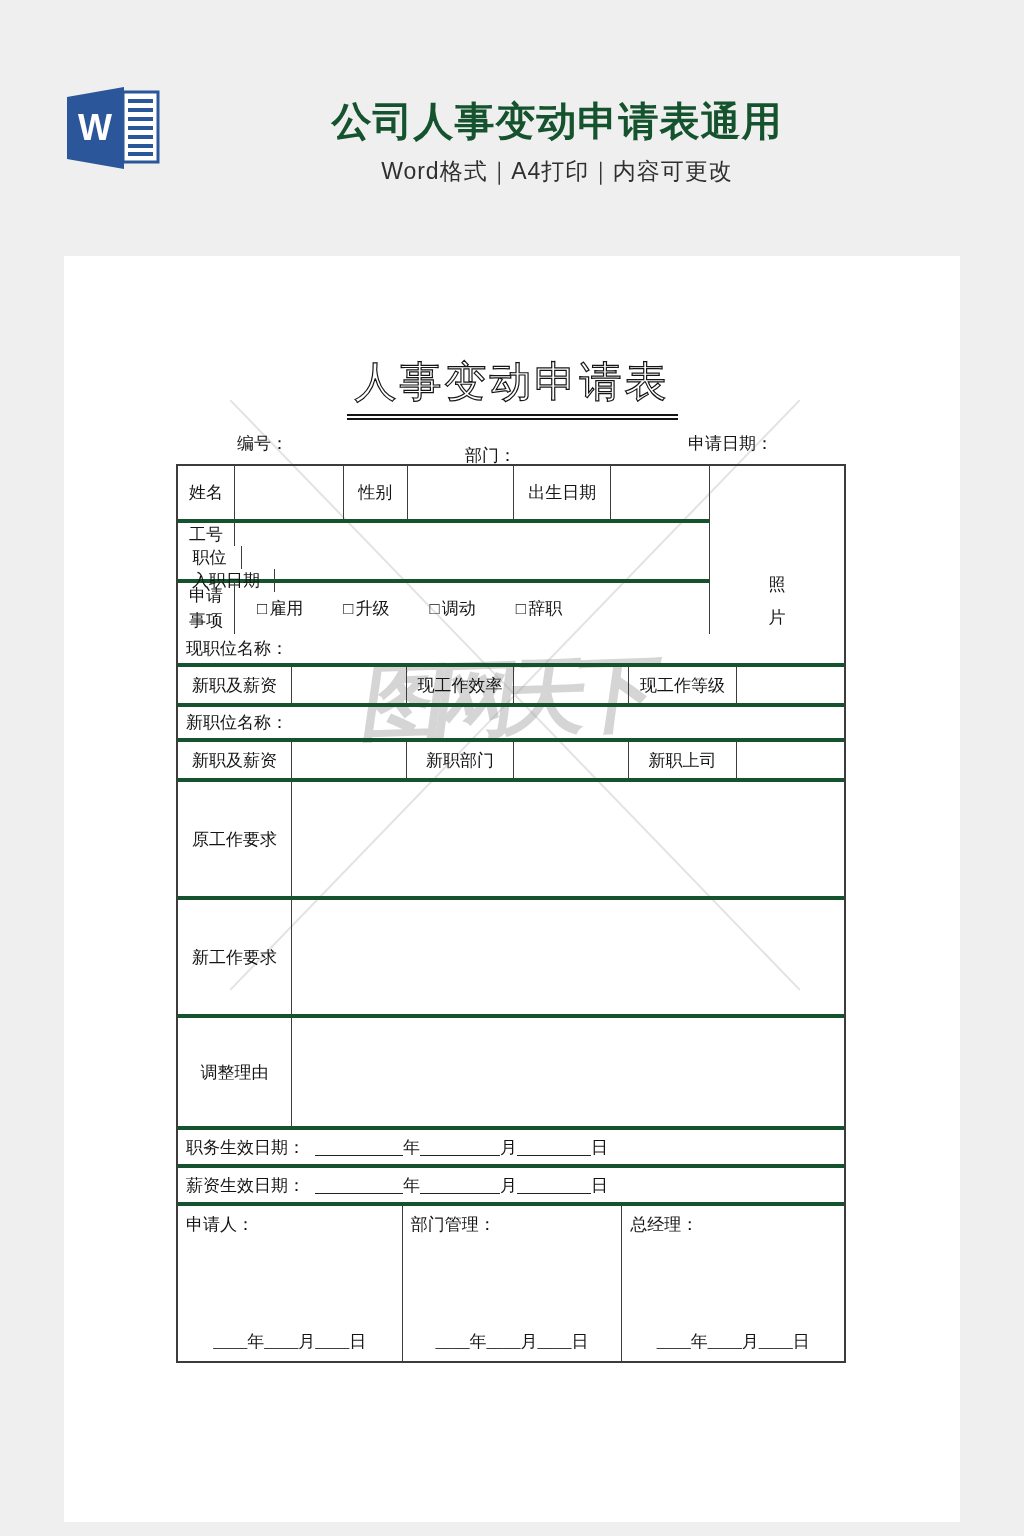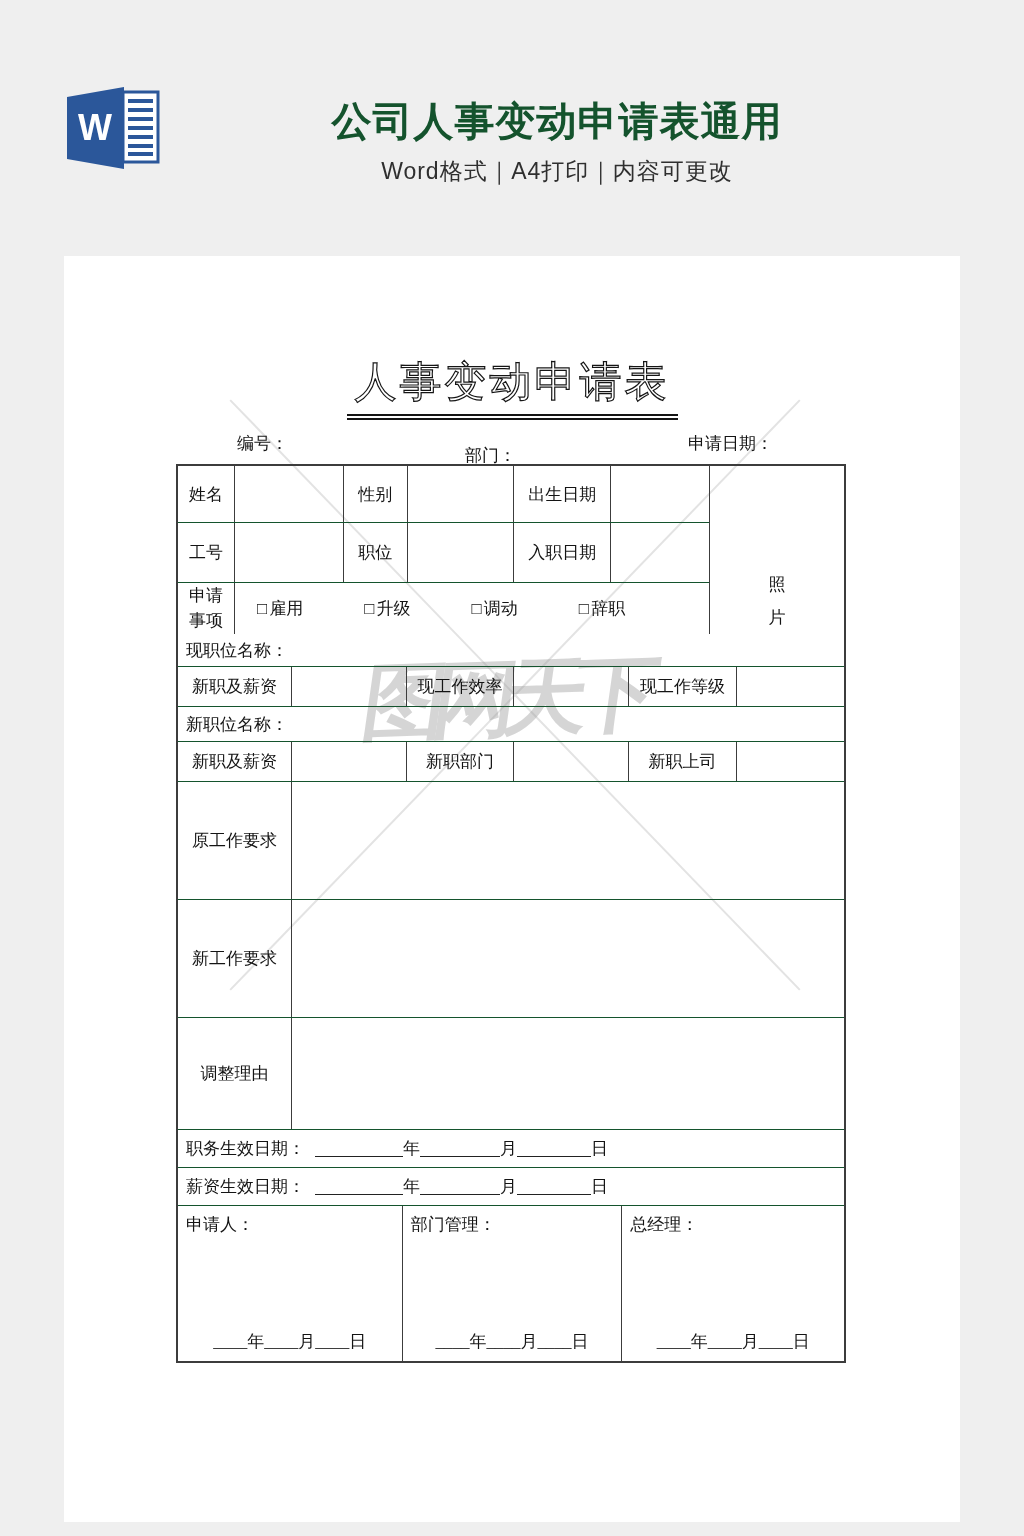--- a/index.html
+++ b/index.html
@@ -67,46 +67,46 @@
   .meta-serial { position:absolute; left:173px; }
   .meta-dept   { position:absolute; left:401px;margin-top:12px; }
   .meta-date   { position:absolute; left:624px; }
 
   
   .ftable {
     position:absolute; left:112px; top:208px; width:670px;
     border:2px solid #3c3c3c; font-size:17px;
     background:transparent;
   }
-  .trow { display:flex; border-bottom:1px solid #14532d; }
+  .trow { display:flex; border-bottom:4px solid #14532d; }
   .trow:last-child { border-bottom:none; }
   .cell { border-right:1px solid #3c3c3c; display:flex; align-items:center; }
   .cell:last-child { border-right:none; }
   .c-center { justify-content:center; text-align:center; }
   .c-left { justify-content:flex-start; padding-left:8px; }
 
   
   .grp { display:flex; height:168px; }
   .grp-left { width:532px; display:flex; flex-direction:column; border-right:1px solid #3c3c3c; }
   .grp-left .trow:last-child { border-bottom:none; }
   .r-basic1 { height:57px; }
-  .r-basic2 { height:60px; }
+  .r-basic2 { height:60px;flex-direction:column; }
   .r-apply  { height:51px; flex:1; }
   .photo-cell { width:138px; display:flex; align-items:flex-end; justify-content:center; }
   .photo-label { width:24px; text-align:center; line-height:1.9; }
 
   .w57 {width:57px;} .w109{width:109px;} .w64{width:64px;} .w107{width:107px;}
   .w97 {width:97px;} .w98 {width:98px;}
   .w114{width:114px;} .w115{width:115px;} .w108{width:108px;} .w111{width:111px;}
   .w112{width:112px;} .w110{width:110px;} .w109b{width:109px;}
   .w226{width:226px;} .w221{width:221px;} .w223{width:223px;}
   .flex1{flex:1;}
 
   .apply-label { line-height:1.45; padding:0 7px; text-align:center; }
-  .apply-opts { flex:1; display:flex; align-items:center; padding-left:22px; gap:61px; }
+  .apply-opts { flex:1; display:flex; align-items:center; padding-left:22px; gap:40px; }
   .opt { white-space:nowrap; }
   .opt .box { margin-right:2px; }
 
   .r-full33 { height:33px; }
   .r-mid40  { height:40px; }
   .r-full35 { height:35px; }
   .r-big118 { height:118px; }
   .r-big112 { height:112px; }
   .r-eff38  { height:38px; }
   .r-sign   { height:155px; }

